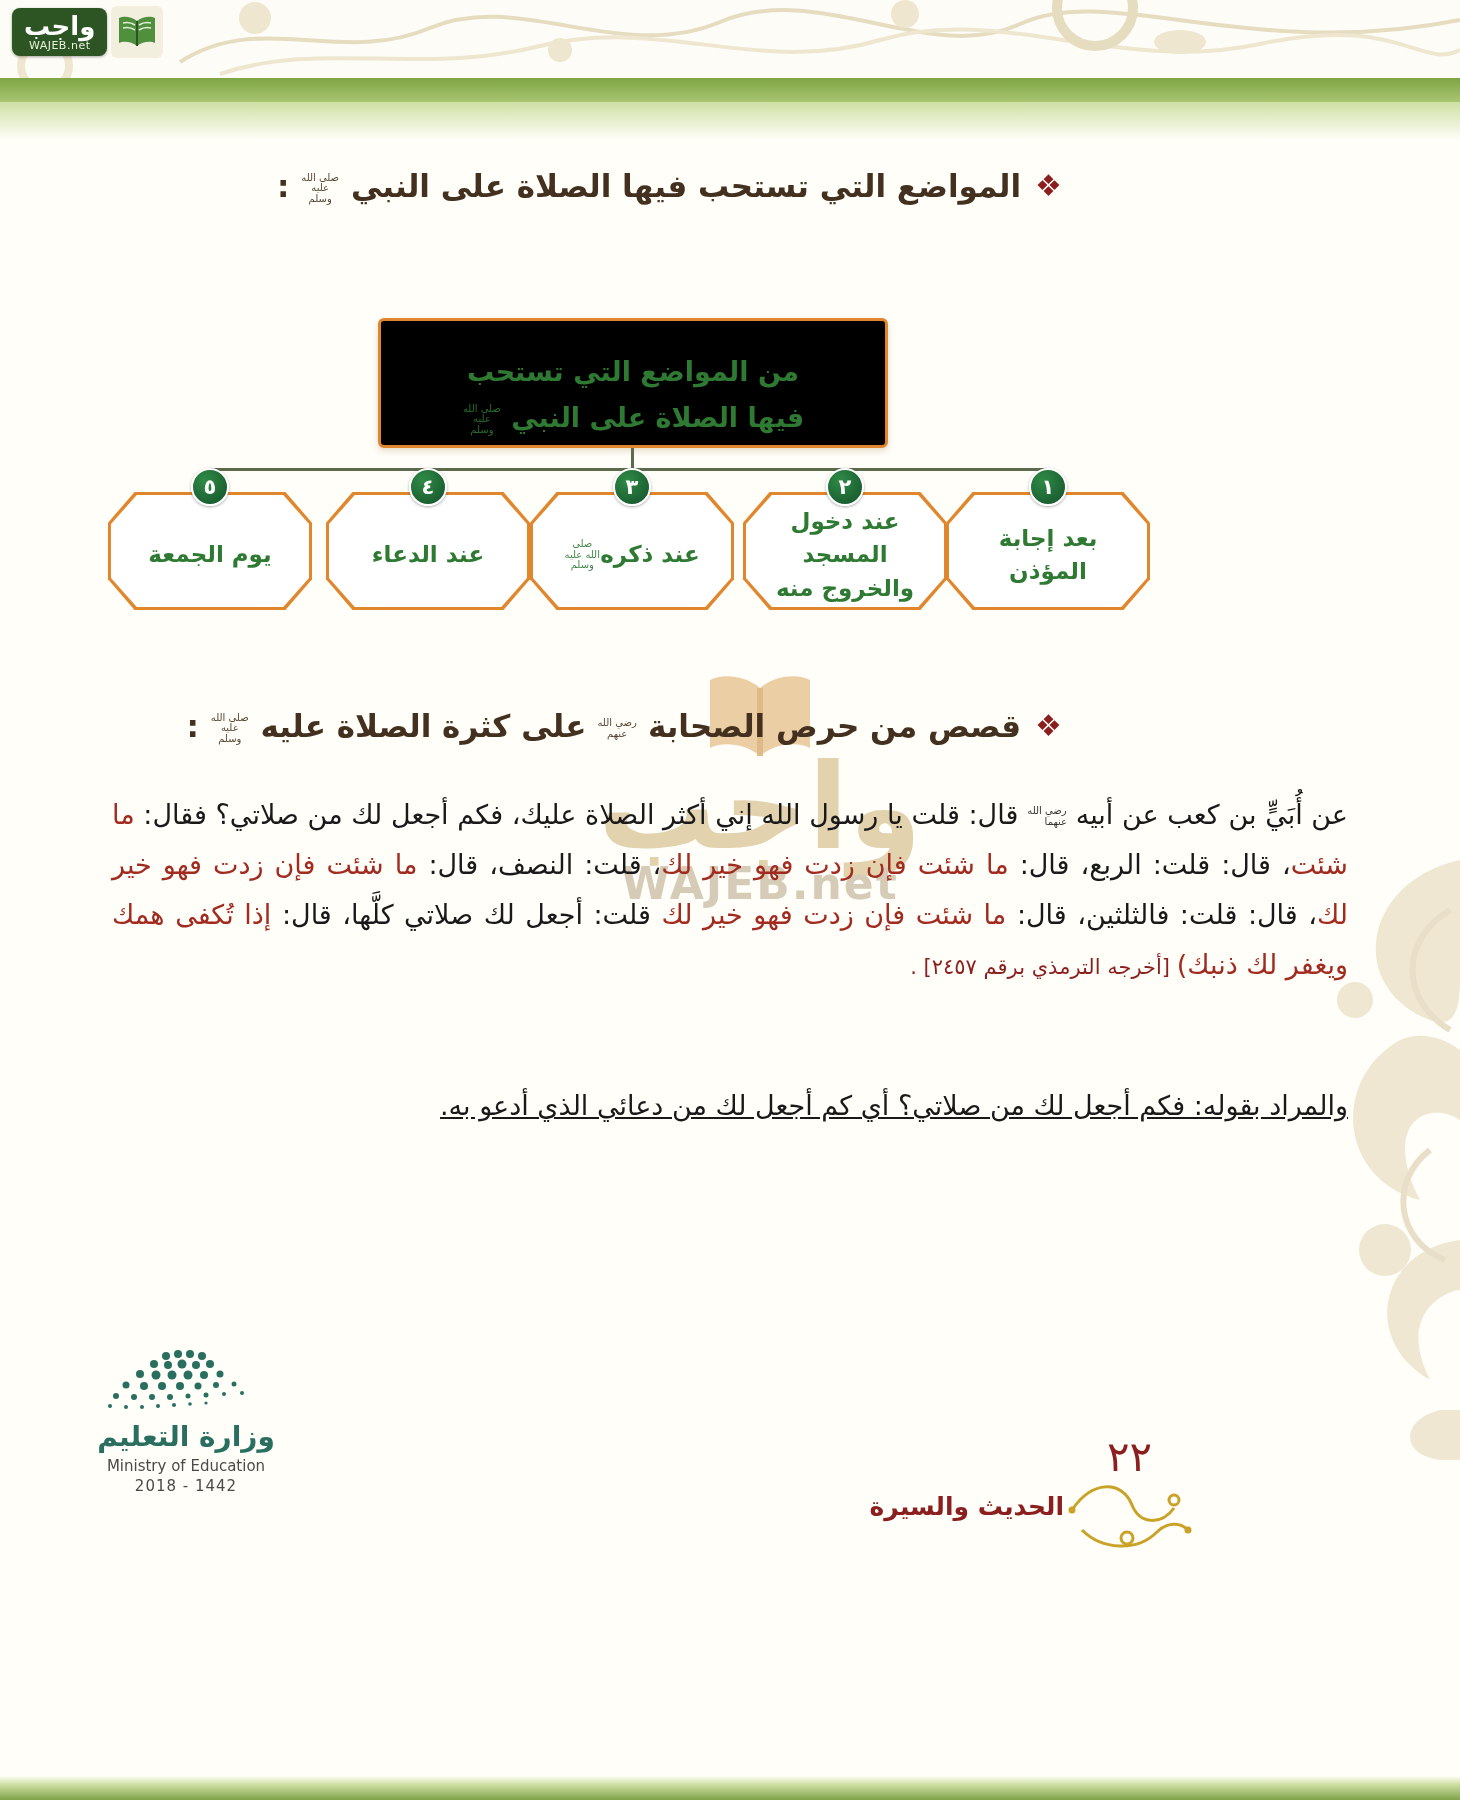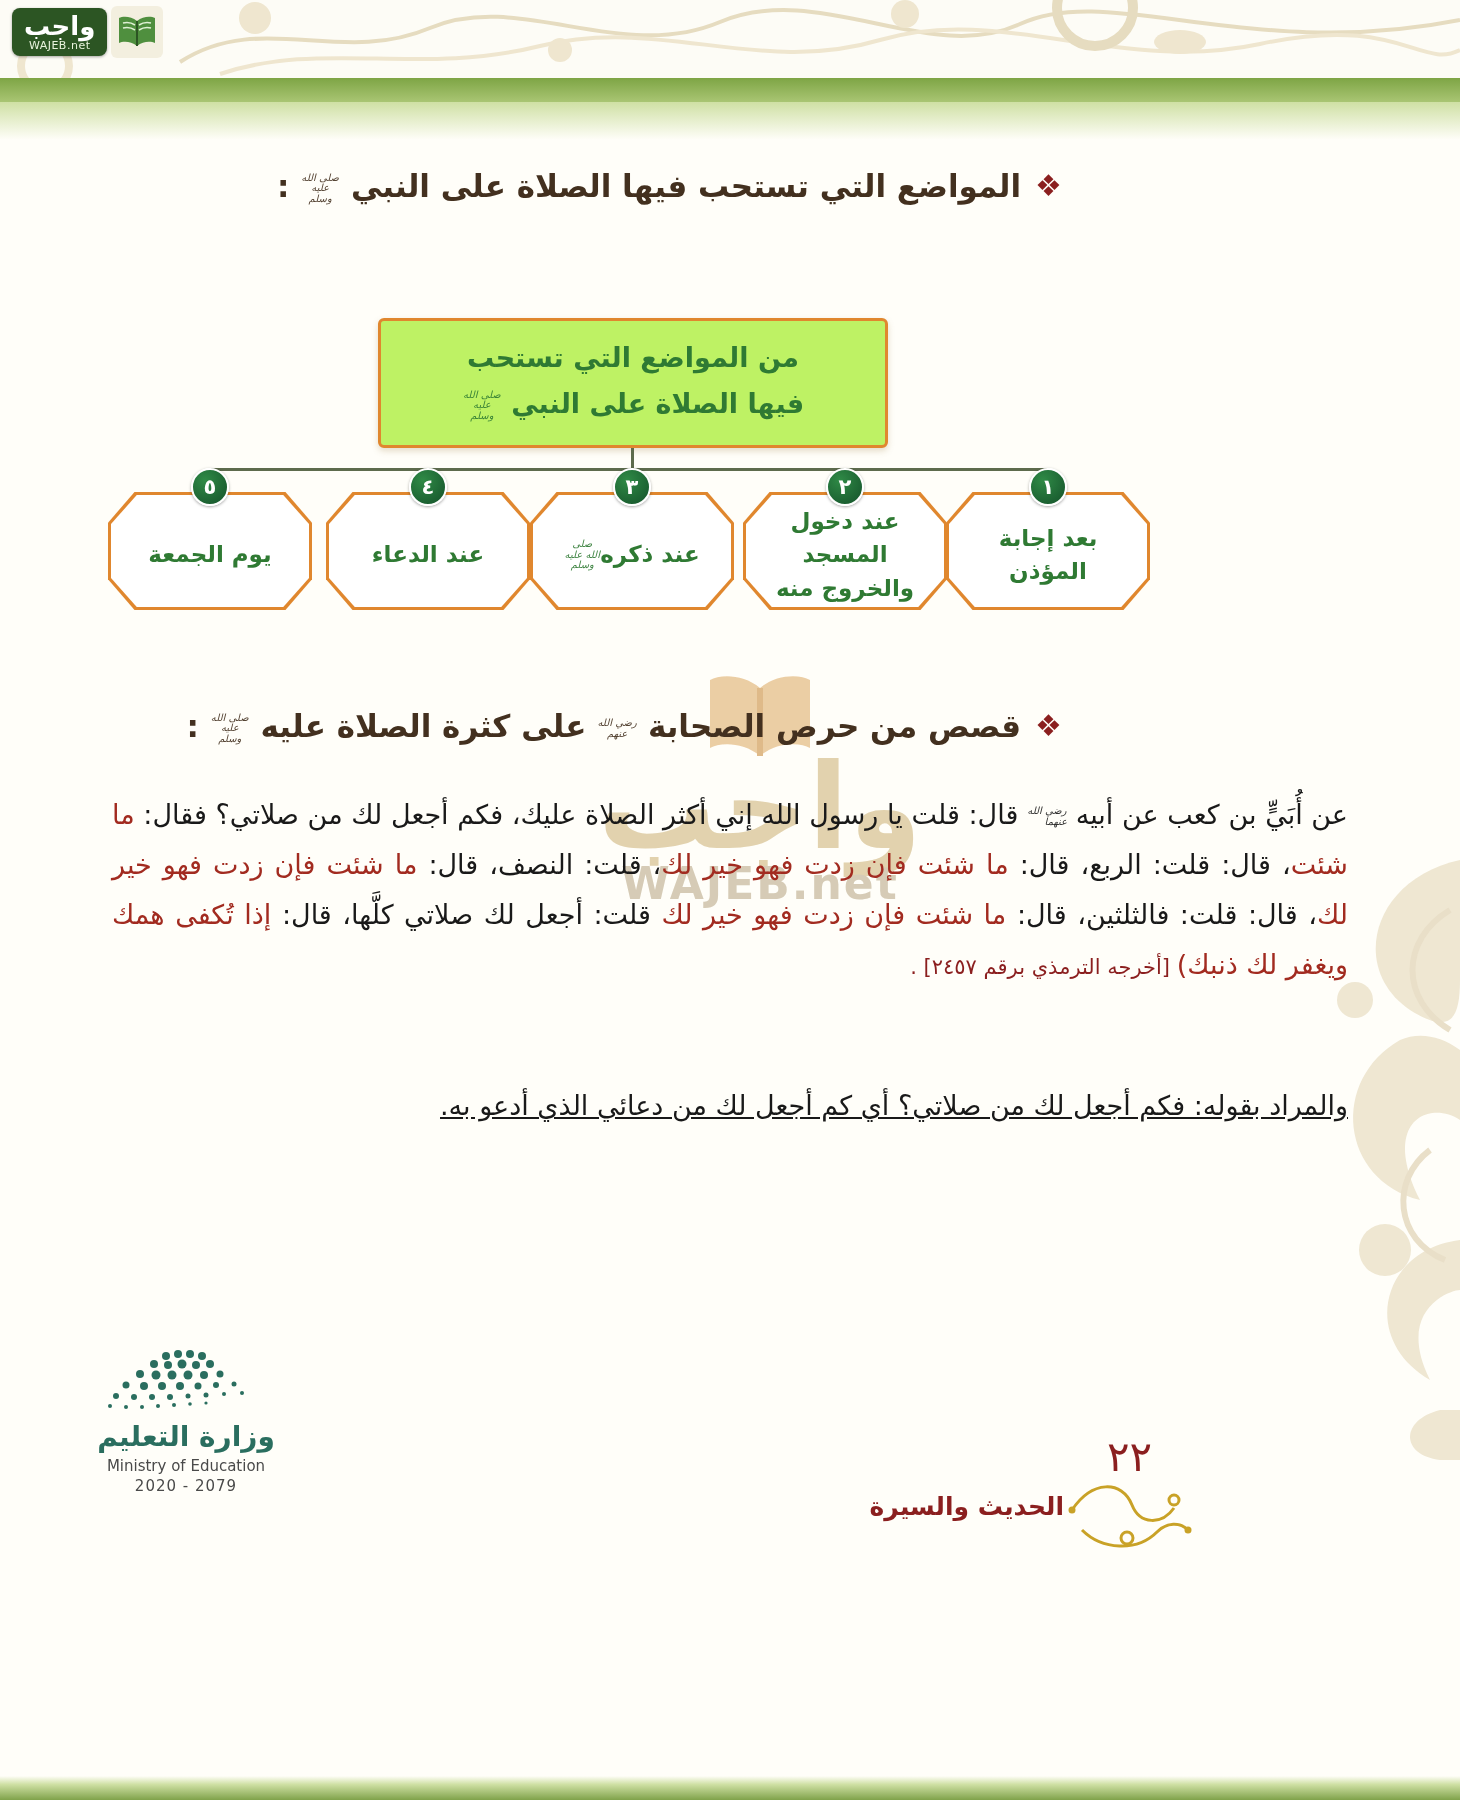--- a/index.html
+++ b/index.html
@@ -26,27 +26,27 @@
   .logo-book{width:52px;height:52px;background:#f3efdf;border-radius:6px;display:flex;align-items:center;justify-content:center;}
 
   
   .heading{position:absolute;right:398px;font-size:31px;font-weight:bold;color:var(--heading);z-index:2;
     display:flex;align-items:center;gap:14px;}
   #heading1{top:168px;}
   #heading2{top:708px;}
   .bullet{color:var(--maroon);font-size:30px;line-height:1;font-weight:normal;}
   .seg.hd{color:var(--heading);}
   .seal{display:inline-block;width:40px;font-size:10px;line-height:1.05;text-align:center;
-    vertical-align:middle;font-weight:normal;white-space:normal;opacity:.9;font-style:italic;}
+    vertical-align:middle;font-weight:normal;white-space:normal;opacity:.9;}
 
   
   #diagram{position:absolute;top:318px;left:0;width:1460px;height:310px;z-index:2;}
-  .root-box{position:absolute;left:378px;top:0;width:510px;height:130px;background:#bef264;
+  .root-box{position:absolute;left:378px;top:0;width:510px;height:130px;background:#000000;
     border:3px solid var(--orange);border-radius:6px;box-shadow:0 3px 6px rgba(150,120,60,.25);
-    text-align:center;padding-top:14px;}
+    text-align:center;padding-top:28px;}
   .root-line{font-size:27px;font-weight:bold;color:var(--green);line-height:46px;}
   .v-stub{position:absolute;left:631px;top:130px;width:2.5px;height:21px;background:#5d6b4d;}
   .h-line{position:absolute;left:210px;top:150px;width:838px;height:2.5px;background:#5d6b4d;}
 
   .node{position:absolute;top:174px;width:204px;height:118px;}
   .node.n1{left:946px;} .node.n2{left:743px;} .node.n3{left:530px;} .node.n4{left:326px;} .node.n5{left:108px;}
   .node-shape{position:absolute;inset:0;background:var(--orange);
     clip-path:polygon(13% 0,87% 0,100% 26%,100% 74%,87% 100%,13% 100%,0 74%,0 26%);
     filter:drop-shadow(0 2px 2px rgba(150,120,60,.3));}
   .node-inner{position:absolute;inset:3px;background:#fff;
@@ -257,21 +257,21 @@
           <circle cx="30" cy="59" r="2"></circle>
           <circle cx="46" cy="59" r="2"></circle>
           <circle cx="62" cy="58" r="2"></circle>
           <circle cx="78" cy="57" r="2"></circle>
           <circle cx="94" cy="56" r="1.8"></circle>
           <circle cx="110" cy="55" r="1.6"></circle>
       </g>
     </svg>
     <span class="moe-ar">وزارة التعليم</span>
     <span class="moe-en">Ministry of Education</span>
-    <span class="moe-years">2020 - 2079</span>
+    <span class="moe-years">2018 - 1442</span>
   </div>
 
   <div id="page-number">٢٢</div>
   <div id="book-title">الحديث والسيرة</div>
   <div class="gold-flourish">
     <svg width="130" height="90" viewBox="0 0 130 90">
       <g fill="none" stroke="#c9a227" stroke-width="3">
         <path d="M10 40 C30 10 60 10 70 35 C78 55 100 55 112 38"></path>
         <path d="M20 60 C40 80 75 82 95 62 C105 52 118 52 126 60"></path>
         <circle cx="65" cy="68" r="6"></circle>

